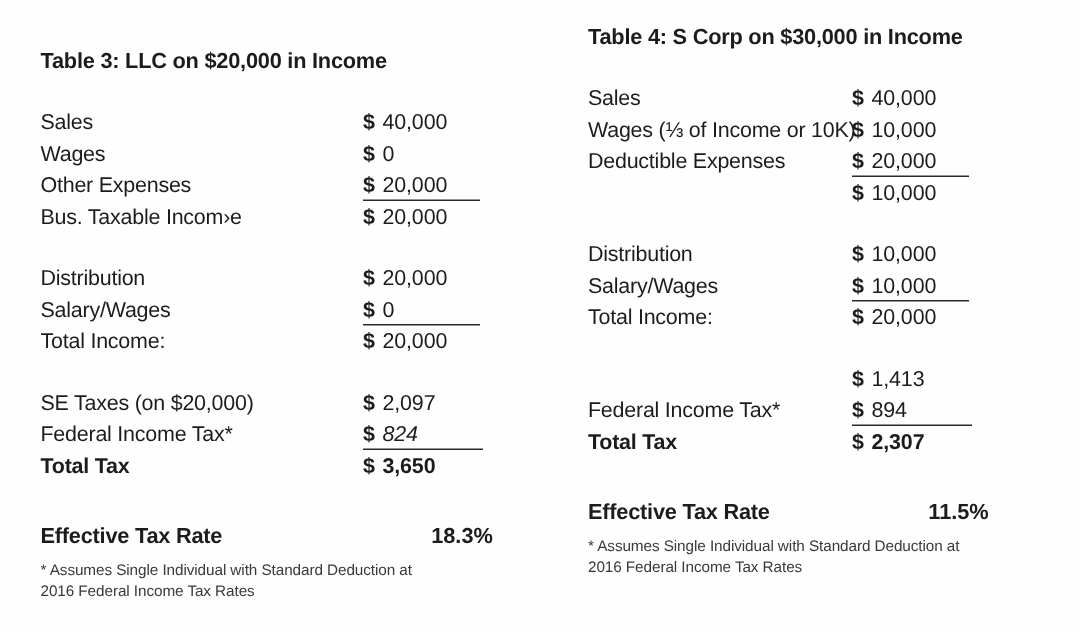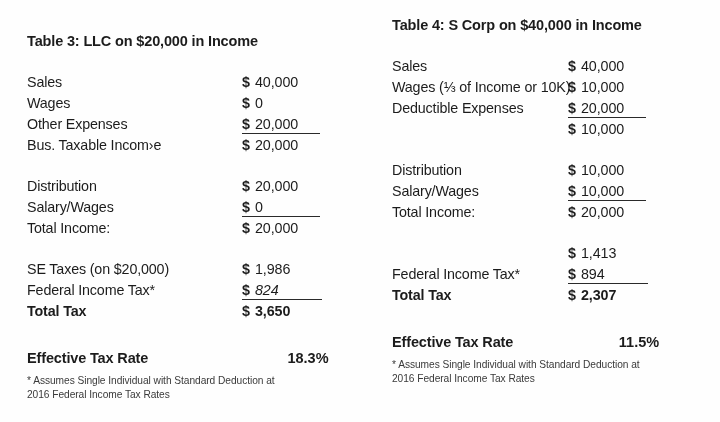--- a/index.html
+++ b/index.html
@@ -174,21 +174,21 @@
           <span class="amt" style="width:65px;">20,000</span>
         </span>
       </div>
 
       <div class="gap"></div>
 
       <div class="row">
         <span class="lbl">SE Taxes (on $20,000)</span>
         <span class="val" style="left:242px;width:80px;">
           <span class="cur">$</span>
-          <span class="amt" style="width:67px;">1,986</span>
+          <span class="amt" style="width:67px;">2,097</span>
         </span>
       </div>
 
       <div class="row">
         <span class="lbl">Federal Income Tax*</span>
         <span class="val underlined" style="left:242px;width:80px;">
           <span class="cur">$</span>
           <span class="amt" style="width:67px;font-style:italic;">824</span>
         </span>
       </div>
@@ -207,21 +207,21 @@
         <span class="rate-lbl">Effective Tax Rate</span>
         <span class="rate-val" style="left:242px;width:78px;">18.3%</span>
       </div>
 
       <div class="footnote" style="margin-top:3px;">* Assumes Single Individual with Standard Deduction at</div>
       <div class="footnote">2016 Federal Income Tax Rates</div>
     </div>
   </div>
 
   <div class="table-block right">
-    <div class="tbl-title">Table 4: S Corp on $40,000 in Income</div>
+    <div class="tbl-title">Table 4: S Corp on $30,000 in Income</div>
 
     <div class="rows">
 
       <div class="row">
         <span class="lbl">Sales</span>
         <span class="val" style="left:208px;width:78px;">
           <span class="cur">$</span>
           <span class="amt" style="width:65px;">40,000</span>
         </span>
       </div>

